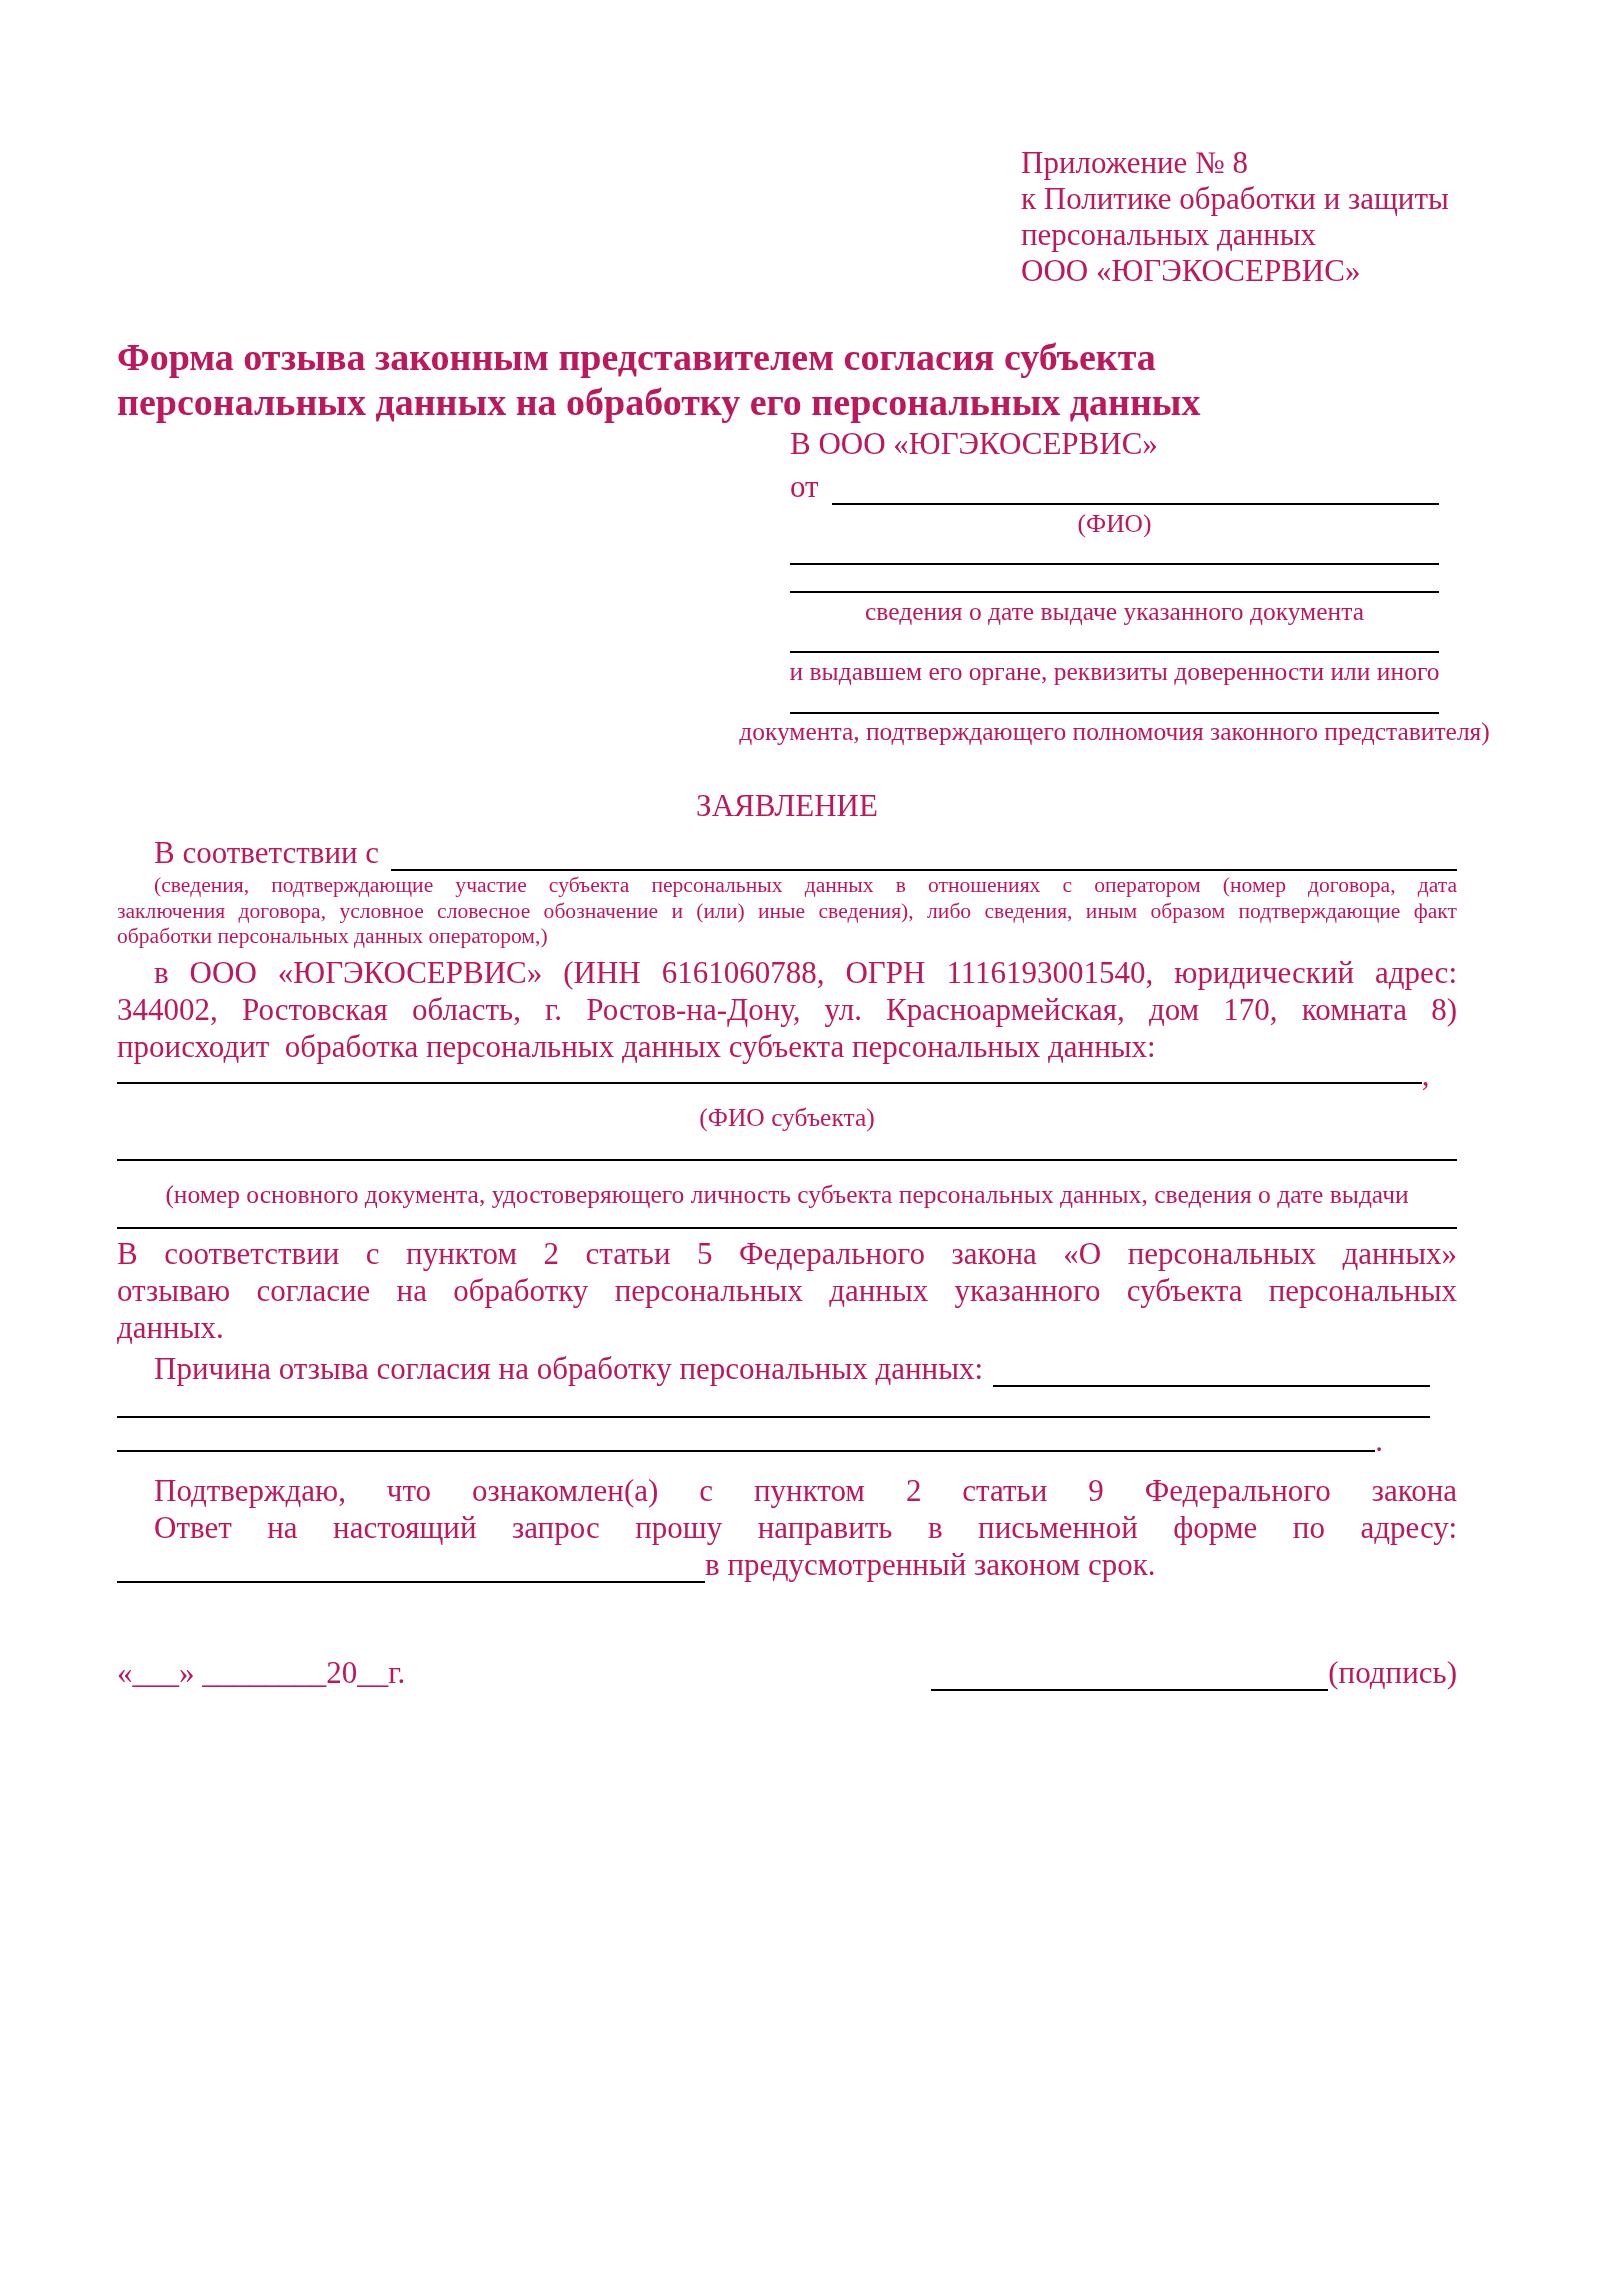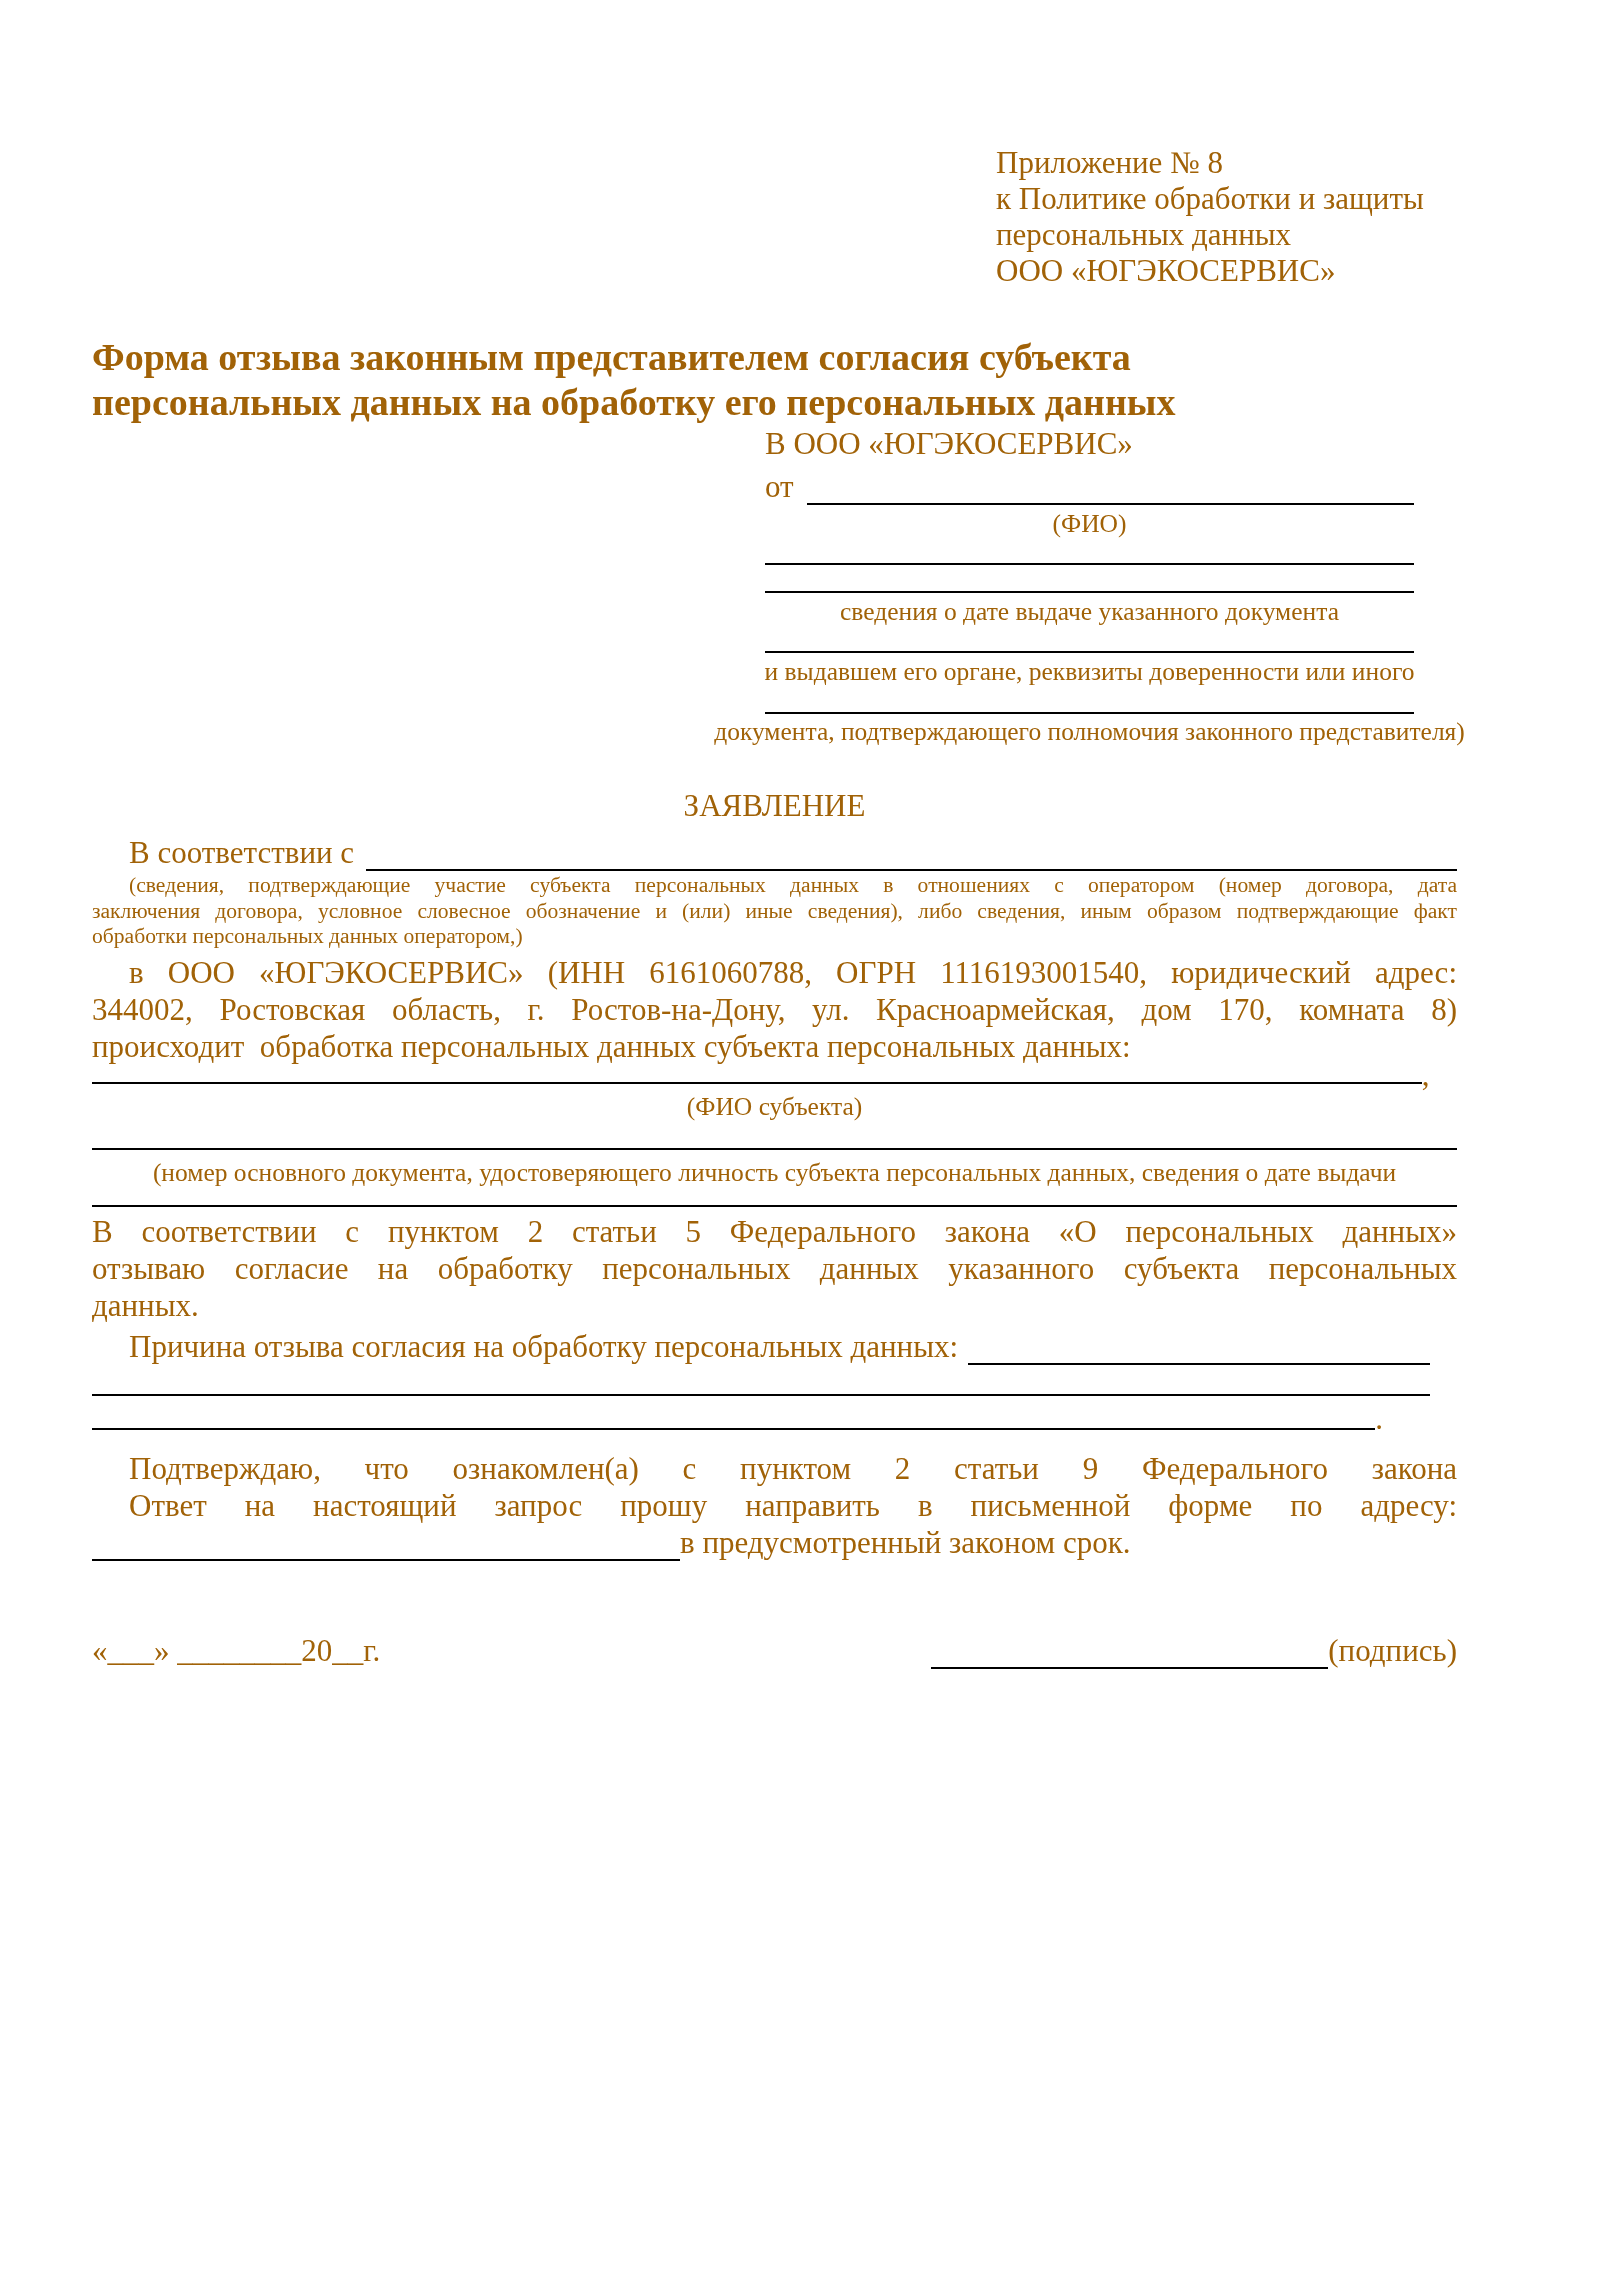--- a/index.html
+++ b/index.html
@@ -1,21 +1,21 @@
 <!DOCTYPE html>
 <html><head>
 <meta charset="utf-8">
 <style>
   html, body { margin: 0; padding: 0; background: #ffffff; }
   .page {
     width: 1577px; height: 2293px;
     box-sizing: border-box;
-    padding: 145px 120px 0 92px;
+    padding: 145px 120px 0 117px;
     background: #ffffff;
-    color: #a16207;
+    color: #be185d;
     font-family: "Liberation Serif", "DejaVu Serif", serif;
     font-size: 31px;
     position: relative;
     overflow: hidden;
   }
   
   .hdr { margin-left: 904px; line-height: 36px; }
   
   .title { margin-top: 46px; text-align: left; font-weight: bold; font-size: 38px; line-height: 45px; }
   
@@ -32,21 +32,21 @@
   .st-head { text-align: center; margin-top: 41px; line-height: 37px; }
   .opener-row { padding-left: 37px; margin-top: 9.8px; line-height: 37px; }
   .opener-row .lbl { padding-right: 11.8px; white-space: nowrap; }
   .fine { margin-top: 2px; font-size: 21.6px; line-height: 25.5px; }
   .jl { text-align: justify; text-align-last: justify; }
   .ind { text-indent: 37px; }
   .para { line-height: 37px; }
   .comma-row { height: 19.6px; }
   .comma-row .comma { line-height: 19.6px; }
   .mr28 { margin-right: 27.4px; }
-  .cap-c { font-size: 25.5px; line-height: 31px; text-align: center; margin-top: 7px; }
+  .cap-c { font-size: 25.5px; line-height: 31px; text-align: center; margin-top: 18px; }
   .uline-f { border-bottom: 2.9px solid #000; height: 0; }
   .mt26 { margin-top: 25.5px; }
   .mt18 { margin-top: 17.6px; }
   .mt30 { margin-top: 29px; }
   .para-w { margin-top: 5.9px; }
   .reason-row { padding-left: 37px; margin-top: 3.9px; line-height: 37px; }
   .reason-row .lbl { white-space: nowrap; padding-right: 9.8px; }
   .dot-row { margin-top: 10.8px; height: 23.5px; margin-right: 74px; }
   .dot-row .dot { line-height: 23.5px; }
   .confirm { margin-top: 19.6px; }

